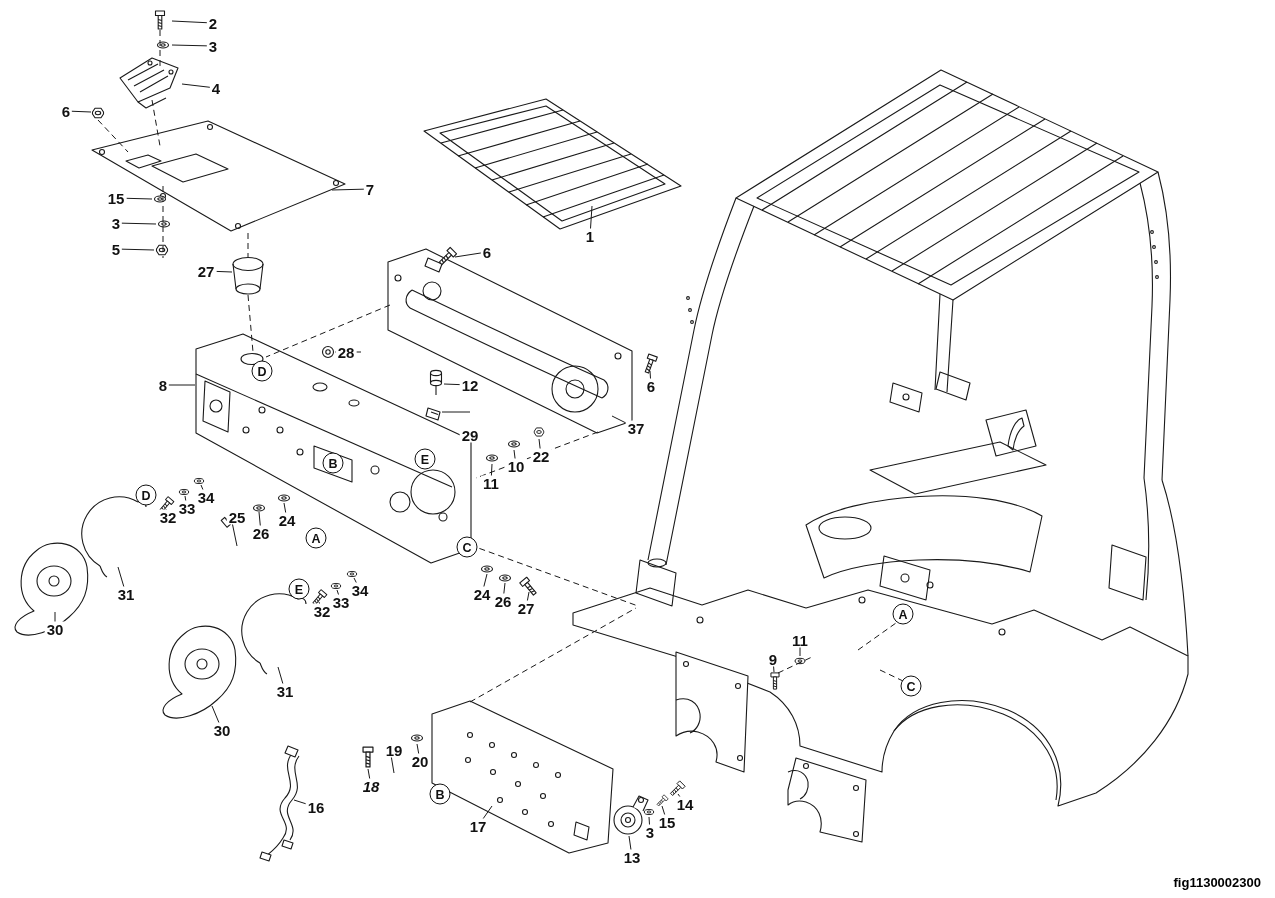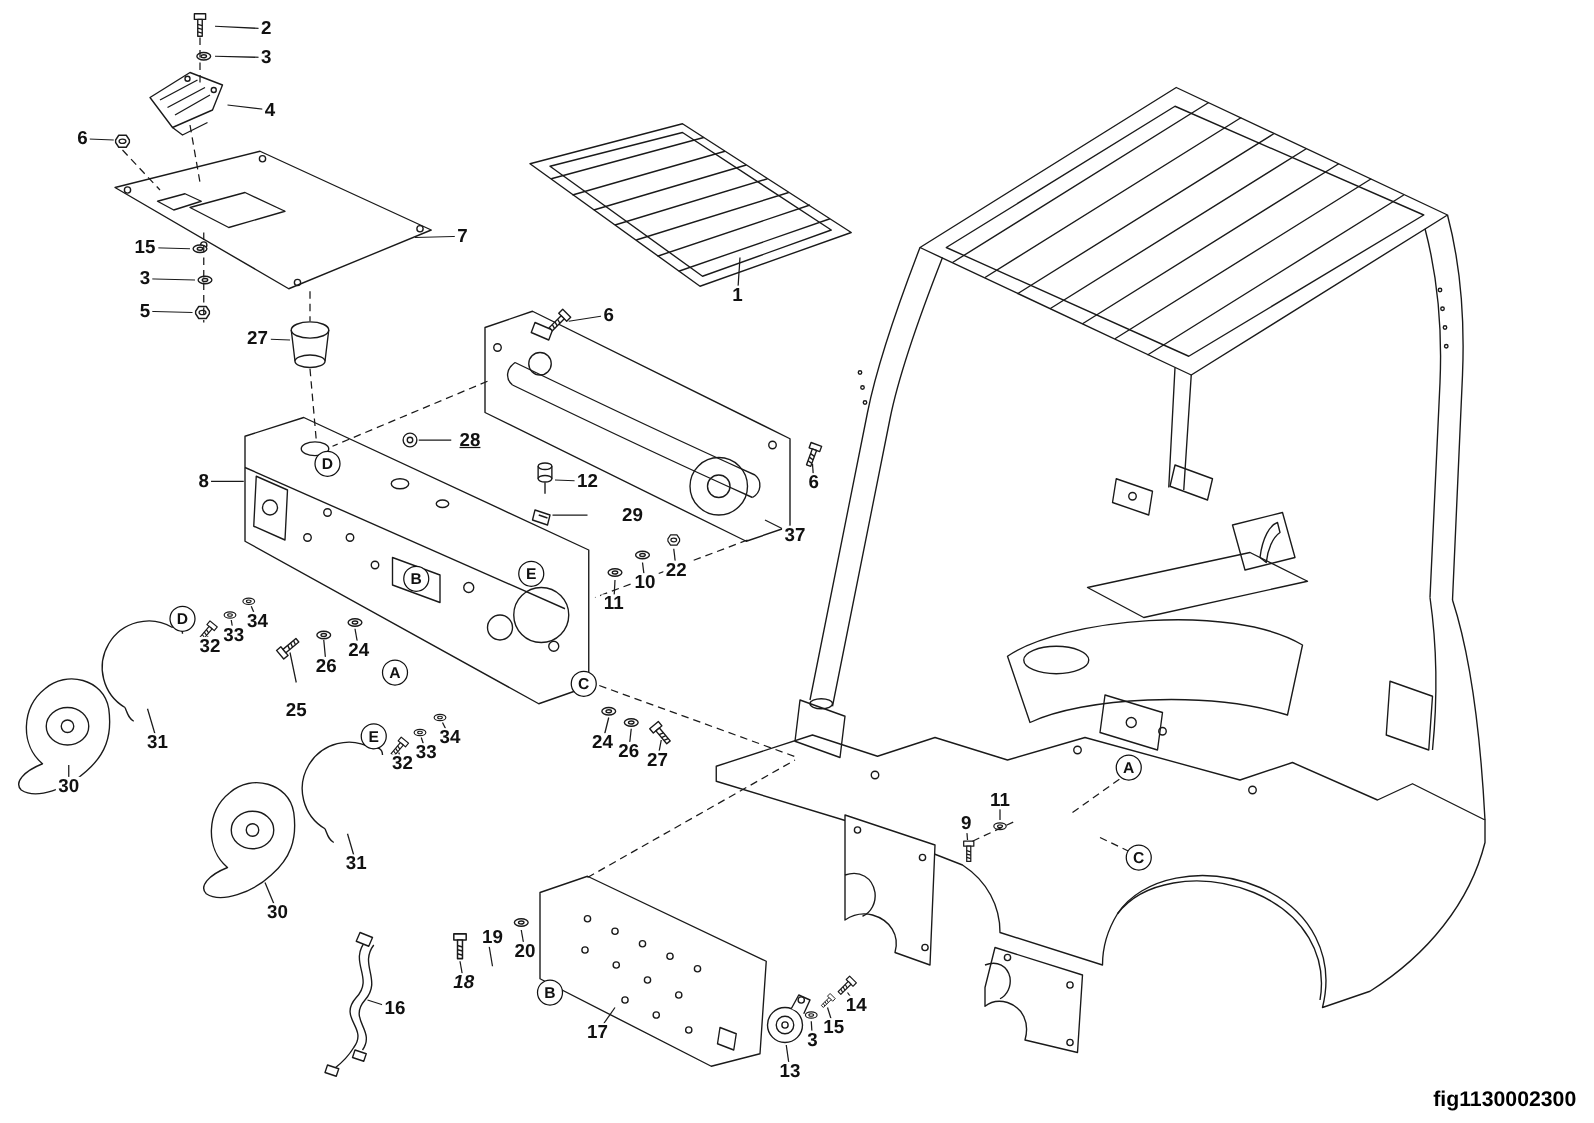--- a/index.html
+++ b/index.html
@@ -13,21 +13,21 @@
     background:#fff;padding:0 2px;white-space:nowrap;
   }
   .refletter{
     position:absolute;transform:translate(-50%,-50%);
     width:21px;height:21px;border:1.5px solid #111;border-radius:50%;
     display:flex;align-items:center;justify-content:center;
     font-weight:bold;font-size:12.5px;color:#111;background:#fff;box-sizing:border-box;
   }
   .figid{
     position:absolute;right:14px;bottom:8px;
-    font-weight:bold;font-size:17px;color:#000;
+    font-weight:bold;font-size:13px;color:#000;
   }
 </style>
 </head>
 <body>
 
 <div id="diagram">
 
 <svg id="art" width="1275" height="898" viewBox="0 0 1275 898">
   <defs>
     <g id="g-bolt">
@@ -341,35 +341,35 @@
       <div class="callout" style="left: 213px; top: 46px;">3</div>
       <div class="callout" style="left: 216px; top: 88px;">4</div>
       <div class="callout" style="left: 66px; top: 111px;">6</div>
       <div class="callout" style="left: 370px; top: 189px;">7</div>
       <div class="callout" style="left: 116px; top: 198px;">15</div>
       <div class="callout" style="left: 116px; top: 223px;">3</div>
       <div class="callout" style="left: 116px; top: 249px;">5</div>
       <div class="callout" style="left: 206px; top: 271px;">27</div>
       <div class="callout" style="left: 590px; top: 236px;">1</div>
       <div class="callout" style="left: 487px; top: 252px;">6</div>
-      <div class="callout" style="left: 376px; top: 352px; text-decoration: underline;">28</div>
+      <div class="callout" style="left: 346px; top: 352px;">28</div>
       <div class="callout" style="left: 163px; top: 385px;">8</div>
       <div class="callout" style="left: 470px; top: 385px;">12</div>
       <div class="callout" style="left: 651px; top: 386px;">6</div>
-      <div class="callout" style="left: 470px; top: 412px; margin-left: 36px;">29</div>
+      <div class="callout" style="left: 470px; top: 435px;">29</div>
       <div class="callout" style="left: 636px; top: 428px;">37</div>
       <div class="callout" style="left: 541px; top: 456px;">22</div>
       <div class="callout" style="left: 516px; top: 466px;">10</div>
       <div class="callout" style="left: 491px; top: 483px;">11</div>
       <div class="callout" style="left: 206px; top: 497px;">34</div>
       <div class="callout" style="left: 187px; top: 508px;">33</div>
       <div class="callout" style="left: 168px; top: 517px;">32</div>
       <div class="callout" style="left: 287px; top: 520px;">24</div>
       <div class="callout" style="left: 261px; top: 533px;">26</div>
-      <div class="callout" style="left: 237px; top: 568px;">25</div>
+      <div class="callout" style="left: 237px; top: 517px;">25</div>
       <div class="callout" style="left: 126px; top: 594px;">31</div>
       <div class="callout" style="left: 55px; top: 629px;">30</div>
       <div class="callout" style="left: 360px; top: 590px;">34</div>
       <div class="callout" style="left: 341px; top: 602px;">33</div>
       <div class="callout" style="left: 322px; top: 611px;">32</div>
       <div class="callout" style="left: 482px; top: 594px;">24</div>
       <div class="callout" style="left: 503px; top: 601px;">26</div>
       <div class="callout" style="left: 526px; top: 608px;">27</div>
       <div class="callout" style="left: 222px; top: 730px;">30</div>
       <div class="callout" style="left: 285px; top: 691px;">31</div>

